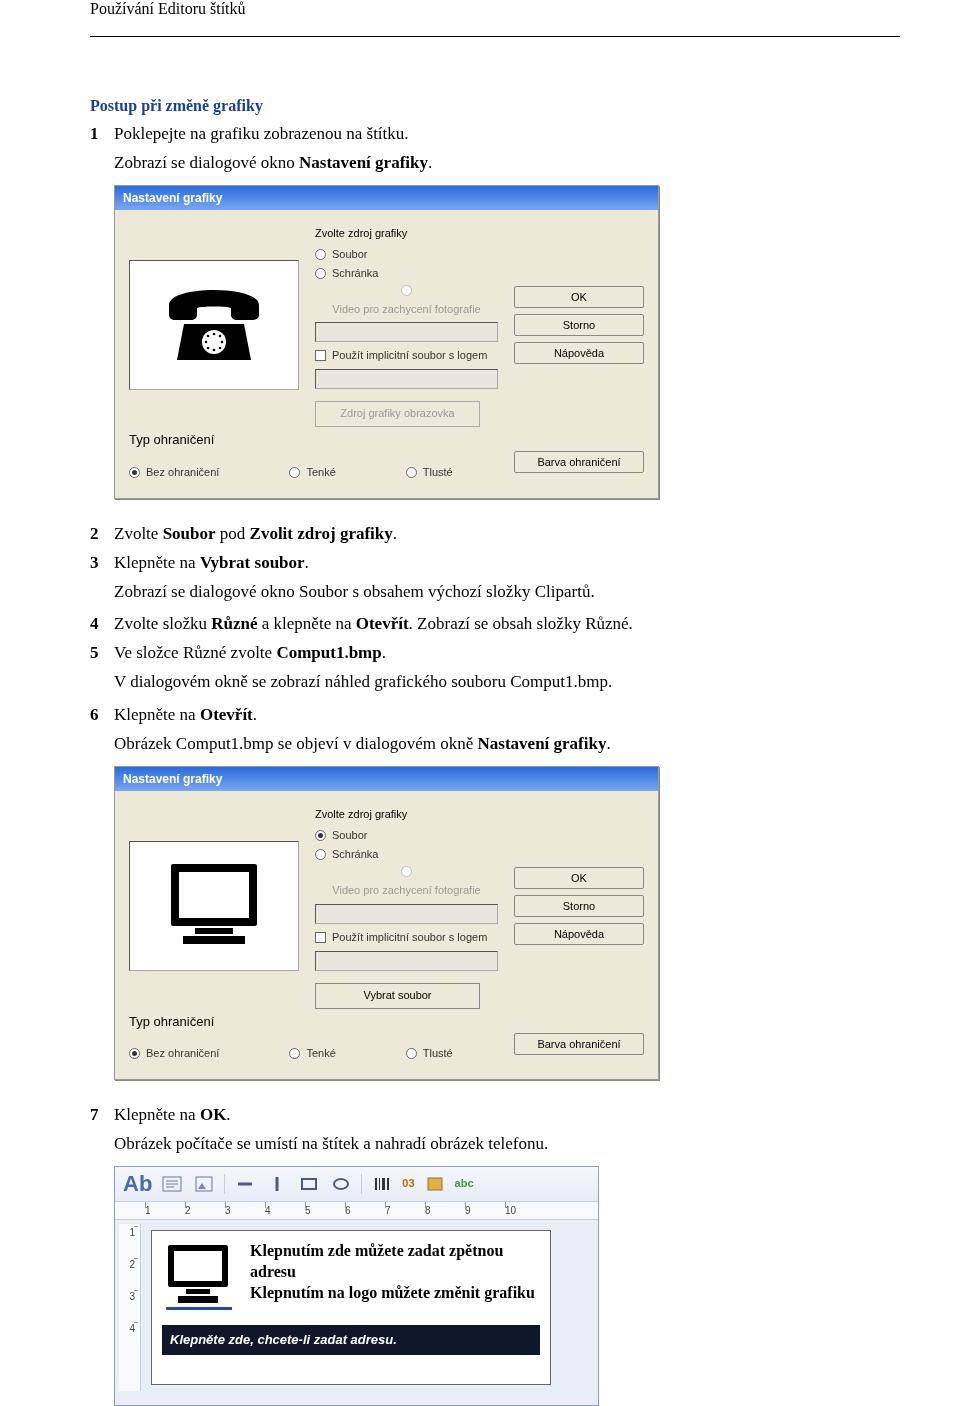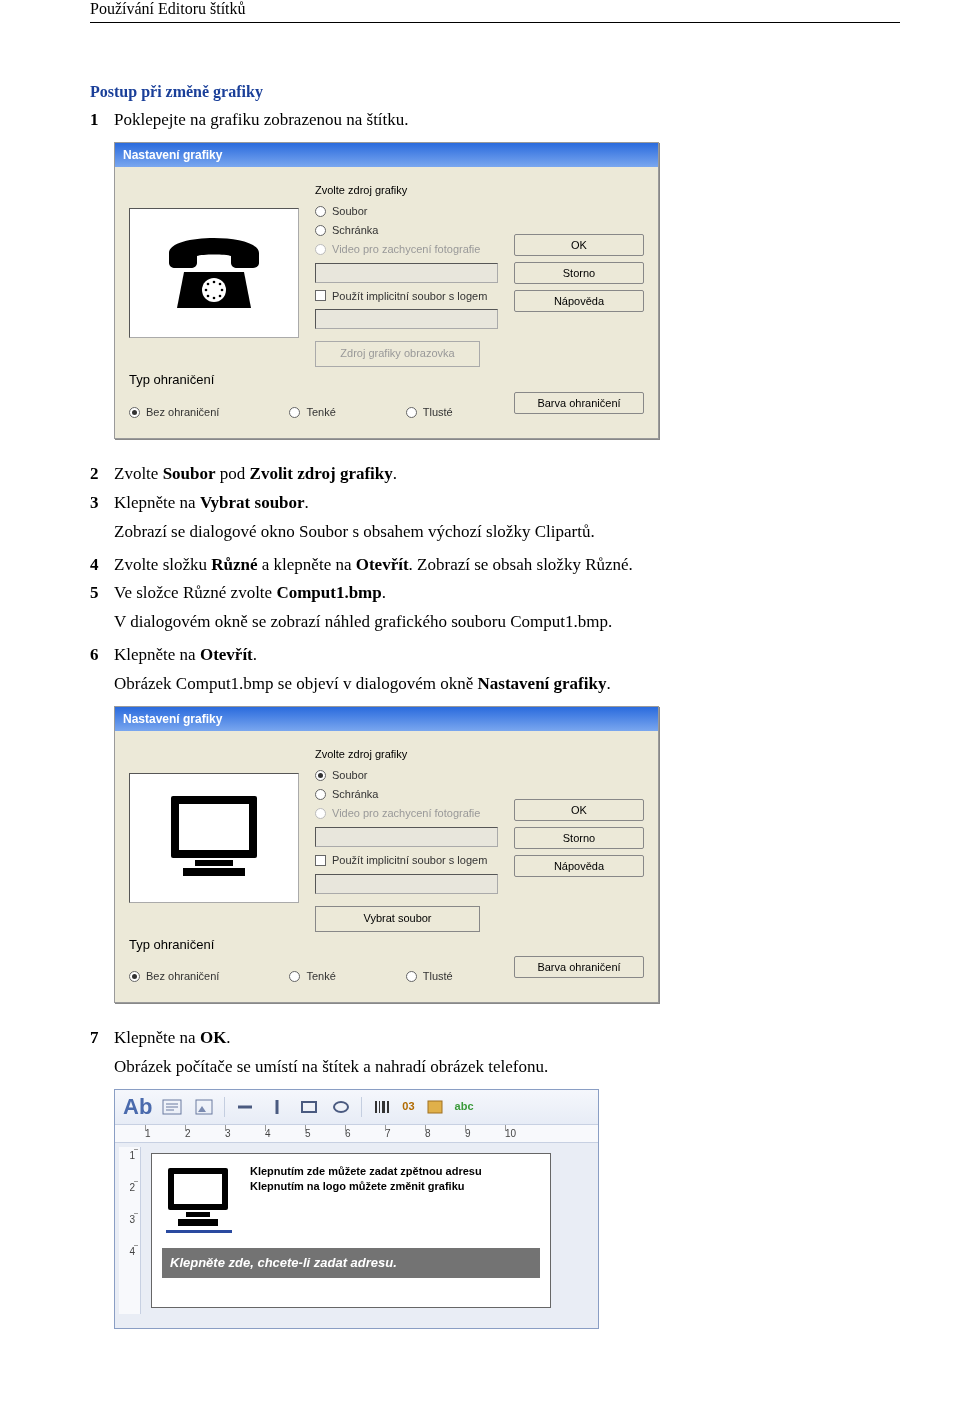--- a/index.html
+++ b/index.html
@@ -9,21 +9,21 @@
     font-family: "Times New Roman", Times, serif;
     background: #fff;
     color: #000;
     width: 960px;
   }
   .page {
     padding: 0 60px 40px 90px;
   }
   .header-line {
     font-size: 16px;
-    padding-bottom: 4px;
+    padding-bottom: 18px;
     margin-bottom: 60px;
     border-bottom: 1px solid #000;
   }
   h2.section-title {
     color: #1a3f99;
     font-size: 16px;
     font-weight: bold;
     margin: 0 0 8px 0;
   }
   .steps {
@@ -69,21 +69,21 @@
   .dlg-preview {
     width: 170px; height: 130px;
     background: #fff;
     border: 1px inset #aaa;
     display: flex; align-items: center; justify-content: center;
   }
   .dlg-preview svg { display: block; }
   .dlg-mid { flex: 1; margin-top: 4px; }
   .grp-label { color: #000; font-size: 11px; margin-bottom: 6px; }
   .radio-row { display: flex; align-items: center; gap: 6px; margin: 4px 0; color: #333; }
-  .radio-row.disabled { color: #999; }
+  .radio-row.disabled { color: #999; flex-direction: column; }
   .dot {
     width: 11px; height: 11px; border-radius: 50%;
     border: 1px solid #666; background: #fff; display: inline-flex;
     align-items: center; justify-content: center; flex-shrink:0;
   }
   .dot.sel::after { content:""; width:5px; height:5px; background:#333; border-radius:50%; }
   .chk {
     width: 11px; height: 11px; border:1px solid #666; background:#fff; flex-shrink:0;
   }
   .dlg-input {
@@ -142,42 +142,45 @@
     display:flex; flex-direction:column; font-size:10px; color:#444;
     background:#f8f9fc; border-right:1px solid #c7d0e2; padding:2px; gap:0; width:22px;
   }
   .vruler .vm { height:32px; position:relative; text-align:right; padding-right:3px; }
   .vruler .vm::before { content:""; position:absolute; right:0; top:0; width:4px; height:1px; background:#999; }
   .label-card {
     background:#fff; border:1px solid #666; margin: 6px 10px; width: 400px; height: 155px;
     position:relative; padding:10px;
   }
   .label-row1 { display:flex; gap:10px; align-items:flex-start; }
-  .label-text { font-size:11px; font-weight:bold; line-height:1.3; }
+  .label-text { font-size:16px; font-weight:bold; line-height:1.3;font-family:Liberation Serif, serif; }
   .label-monitor { width:78px; }
   .label-bar {
-    background:#737373; color:#fff; font-weight:bold; font-style:italic;
+    background:#0f172a; color:#fff; font-weight:bold; font-style:italic;
     font-size:13px; padding:6px 8px; margin-top:14px;
   }
   
   .monitor-svg { display:block; }
 </style>
 </head>
 <body>
 
 <div class="page">
   <div class="header-line">Používání Editoru štítků</div>
 
   <h2 class="section-title">Postup při změně grafiky</h2>
 
   <div class="steps">
 
     <div class="step">
       <div class="step-num">1</div>
       <div class="step-body">Poklepejte na grafiku zobrazenou na štítku.</div>
+    </div>
+    <div class="step-sub">
+      <span>Zobrazí se dialogové okno </span><b>Nastavení grafiky</b><span>.</span>
     </div>
 
     <div class="figure">
       <div class="dlg">
         <div class="dlg-title">Nastavení grafiky</div>
         <div class="dlg-body">
           <div class="dlg-row">
             <div class="dlg-preview">
               <svg width="110" height="90" viewBox="0 0 110 90">
                 <path fill="#000" d="M10 25 C 10 5, 100 5, 100 25 L100 35 C100 38 97 40 94 40 L78 40 C75 40 72 38 72 35 L72 28 C67 26 43 26 38 28 L38 35 C38 38 35 40 32 40 L16 40 C13 40 10 38 10 35 Z"></path>

